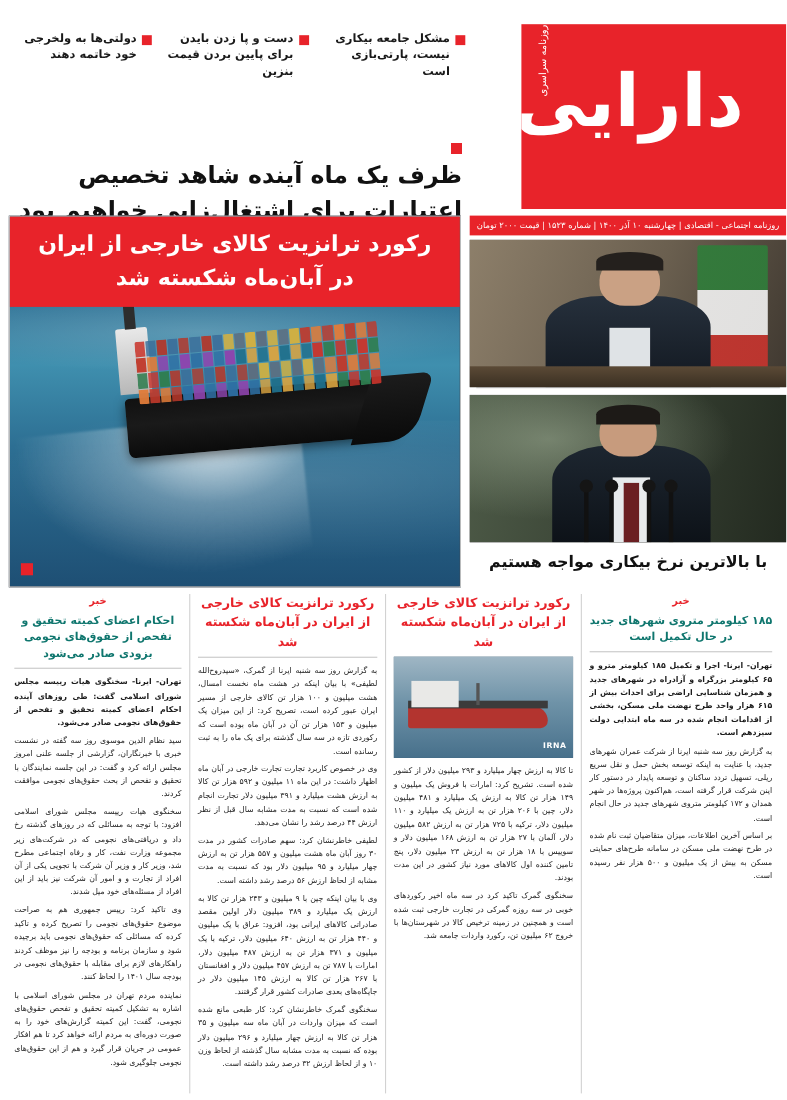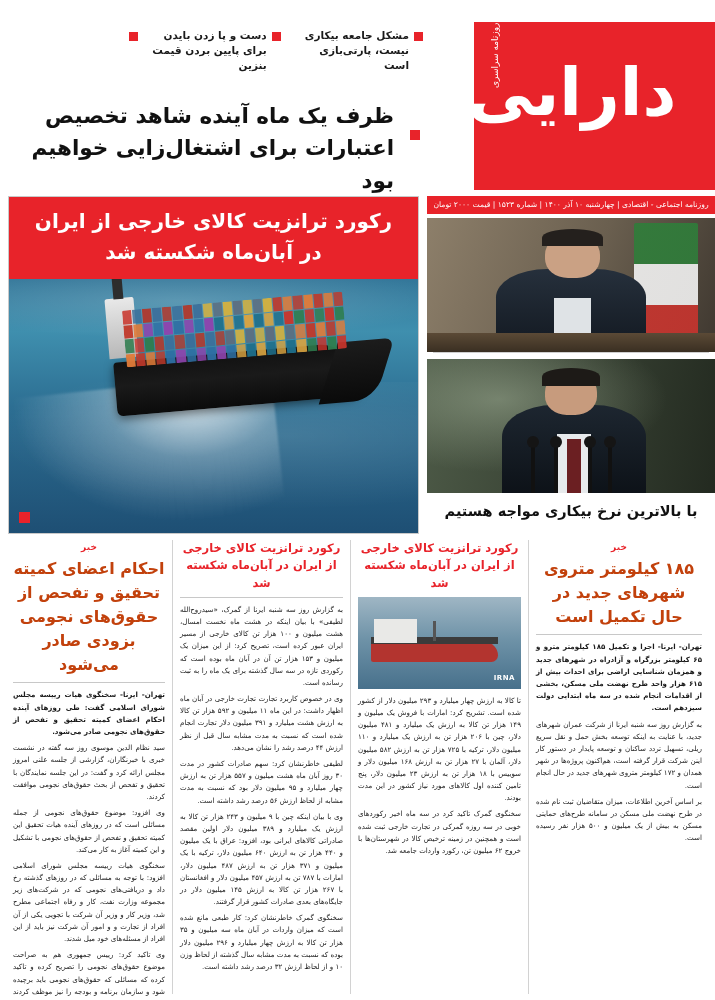--- a/index.html
+++ b/index.html
@@ -63,21 +63,21 @@
     margin-top: 4px; flex: 0 0 auto;
   }
   .teaser .txt {
     font-size: 10.5px; font-weight: bold; color: #1a1a1a;
     line-height: 1.45; text-align: right;
   }
 
   
   .main-head {
     position: absolute; top: 100px; right: 295px; left: 8px;
-    display: flex; flex-direction: row; gap: 16px; align-items: flex-start;
+    display: flex; flex-direction: column; gap: 4px; align-items: flex-start;
   }
   .main-head .bullet { width: 10px; height: 10px; background: #e8232a; margin-top: 30px; }
   .main-head .txt {
     font-size: 21.5px; font-weight: bold; color: #111;
     line-height: 1.5; text-align: right; flex: 1;
   }
 
   
   .lead {
     position: absolute;
@@ -219,21 +219,21 @@
   .c1 { width: 180px; }
   .c2 { width: 178px; }
   .c3 { width: 178px; }
   .c4 { width: 167px; }
 
   .col-kicker {
     color: #e8232a; font-size: 9px; font-weight: bold;
     text-align: center; margin-bottom: 2px;
   }
   .col-head {
-    font-size: 16px; font-weight: bold; color: #c2410c;
+    font-size: 10px; font-weight: bold; color: #0f766e;
     line-height: 1.5; text-align: center; margin-bottom: 5px;
   }
   .col-head.red { color: #e8232a; font-size: 11.5px; }
   .hr-thin { height:1px; background:#c8c8c8; margin: 5px 0 6px; }
   .lede { font-weight: bold; }
   .para { margin-bottom: 4px; }
 
   
   .col-photo { position: relative; width: 100%; height: 92px; margin: 4px 0 6px; overflow: hidden; background:#204a63; }
   .cp-sea { position:absolute; inset:0; background:linear-gradient(180deg,#9fb6c4 0%,#6f93a8 45%,#47708b 100%); }
@@ -262,20 +262,21 @@
     <div class="teaser">
       <span class="bullet"></span>
       <span class="txt">مشکل جامعه بیکاری نیست، پارتی‌بازی است</span>
     </div>
     <div class="teaser">
       <span class="bullet"></span>
       <span class="txt">دست و پا زدن باید‌ن برای پایین بردن قیمت بنزین</span>
     </div>
     <div class="teaser">
       <span class="bullet"></span>
+      <span class="txt">دولتی‌ها به ولخرجی خود خاتمه دهند</span>
     </div>
   </div>
 
   <div class="main-head">
     <span class="bullet"></span>
     <span class="txt">ظرف یک ماه آینده شاهد تخصیص اعتبارات برای اشتغال‌زایی خواهیم بود</span>
   </div>
 
   <div class="lead">
     <div class="lead-photo">
@@ -447,21 +448,20 @@
       <div class="para">وی با بیان اینکه چین با ۹ میلیون و ۲۴۳ هزار تن کالا به ارزش یک میلیارد و ۳۸۹ میلیون دلار اولین مقصد صادراتی کالاهای ایرانی بود، افزود: عراق با یک میلیون و ۴۴۰ هزار تن به ارزش ۶۴۰ میلیون دلار، ترکیه با یک میلیون و ۳۷۱ هزار تن به ارزش ۴۸۷ میلیون دلار، امارات با ۷۸۷ تن به ارزش ۴۵۷ میلیون دلار و افغانستان با ۲۶۷ هزار تن کالا به ارزش ۱۴۵ میلیون دلار در جایگاه‌های بعدی صادرات کشور قرار گرفتند.</div>
       <div class="para">سخنگوی گمرک خاطرنشان کرد: کار طبعی مانع شده است که میزان واردات در آبان ماه سه میلیون و ۳۵ هزار تن کالا به ارزش چهار میلیارد و ۲۹۶ میلیون دلار بوده که نسبت به مدت مشابه سال گذشته از لحاظ وزن ۱۰ و از لحاظ ارزش ۳۲ درصد رشد داشته است.</div>
     </div>
 
     <div class="col c4">
       <div class="col-kicker">خبر</div>
       <div class="col-head">احکام اعضای کمیته تحقیق و تفحص از حقوق‌های نجومی بزودی صادر می‌شود</div>
       <div class="hr-thin"></div>
       <div class="para lede">تهران- ایرنا- سخنگوی هیات رییسه مجلس شورای اسلامی گفت: طی روزهای آینده احکام اعضای کمیته تحقیق و تفحص از حقوق‌های نجومی صادر می‌شود.</div>
       <div class="para">سید نظام الدین موسوی روز سه گفته در نشست خبری با خبرنگاران، گزارشی از جلسه علنی امروز مجلس ارائه کرد و گفت: در این جلسه نمایندگان با تحقیق و تفحص از بحث حقوق‌های نجومی موافقت کردند.</div>
-      <div class="para">وی افزود: موضوع حقوق‌های نجومی از جمله مسائلی است که در روزهای آینده هیات تحقیق این کمیته تحقیق و تفحص از حقوق‌های نجومی با تشکیل و این کمیته آغاز به کار می‌کند.</div>
       <div class="para">سخنگوی هیات رییسه مجلس شورای اسلامی افزود: با توجه به مسائلی که در روزهای گذشته رخ داد و دریافتی‌های نجومی که در شرکت‌های زیر مجموعه وزارت نفت، کار و رفاه اجتماعی مطرح شد، وزیر کار و وزیر آن شرکت با تجویی یکی از آن افراد از تجارت و و امور آن شرکت نیز باید از این افراد از مسئله‌های خود میل شدند.</div>
       <div class="para">وی تاکید کرد: رییس جمهوری هم به صراحت موضوع حقوق‌های نجومی را تصریح کرده و تاکید کرده که مسائلی که حقوق‌های نجومی باید برچیده شود و سازمان برنامه و بودجه را نیز موظف کردند راهکارهای لازم برای مقابله با حقوق‌های نجومی در بودجه سال ۱۴۰۱ را لحاظ کنند.</div>
       <div class="para">نماینده مردم تهران در مجلس شورای اسلامی با اشاره به تشکیل کمیته تحقیق و تفحص حقوق‌های نجومی، گفت: این کمیته گزارش‌های خود را به صورت دوره‌ای به مردم ارائه خواهد کرد تا هم افکار عمومی در جریان قرار گیرد و هم از این حقوق‌های نجومی جلوگیری شود.</div>
 
     </div>
 
   </div>
 </div>
 
 </body></html>

